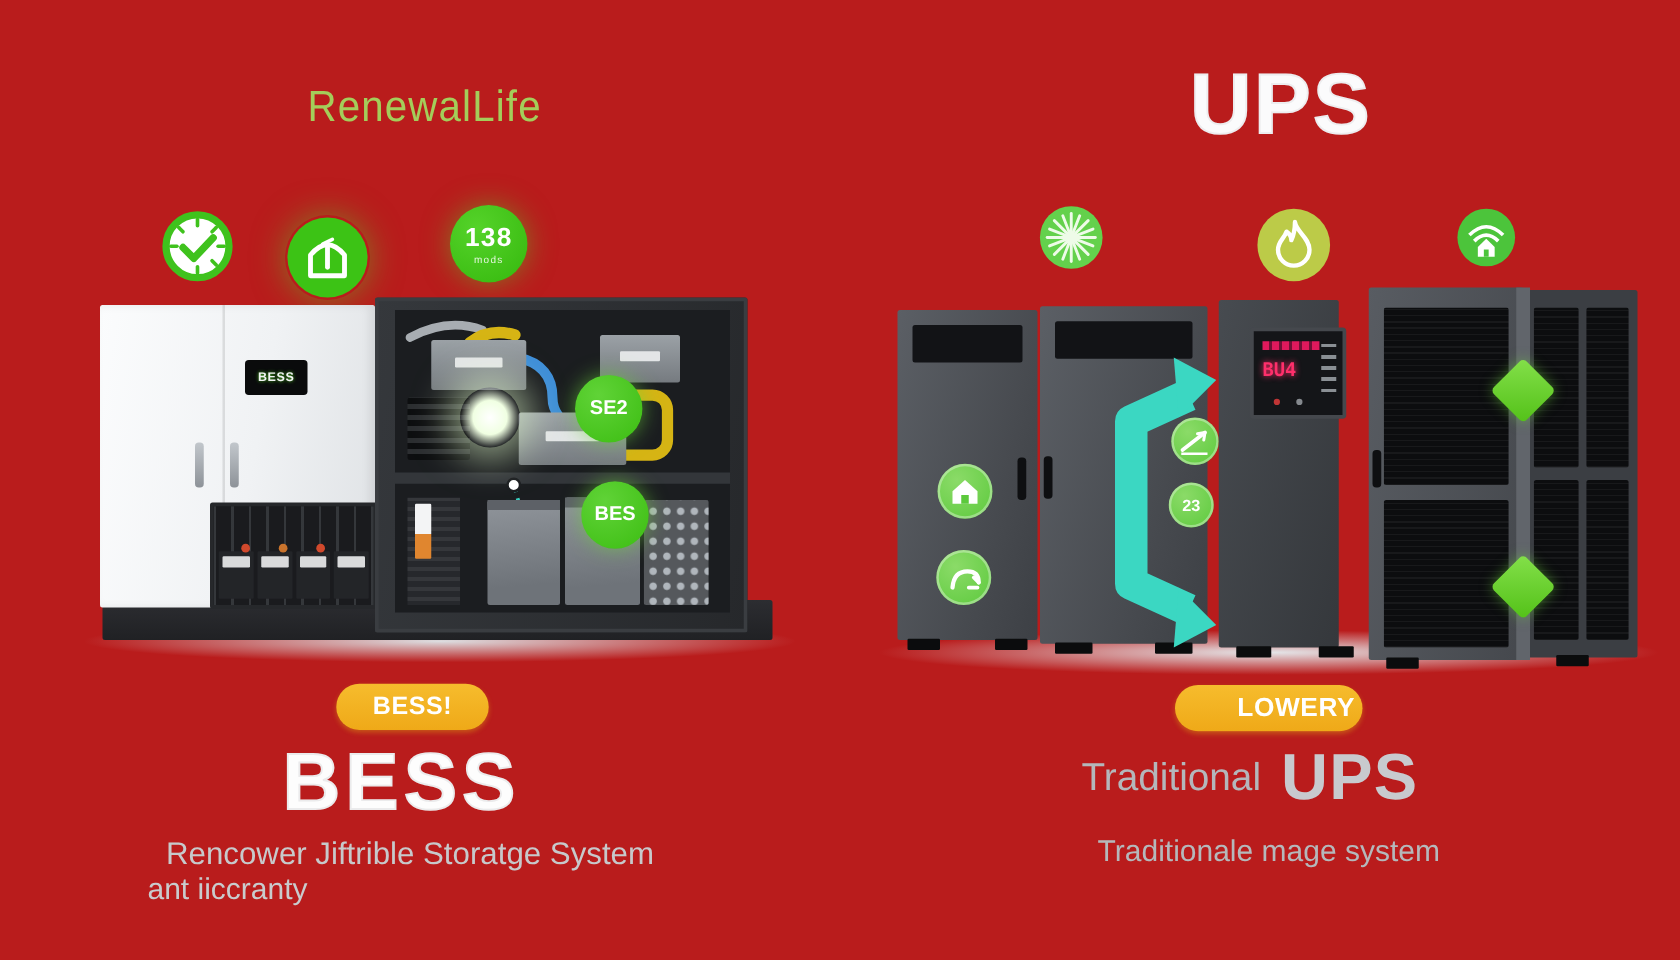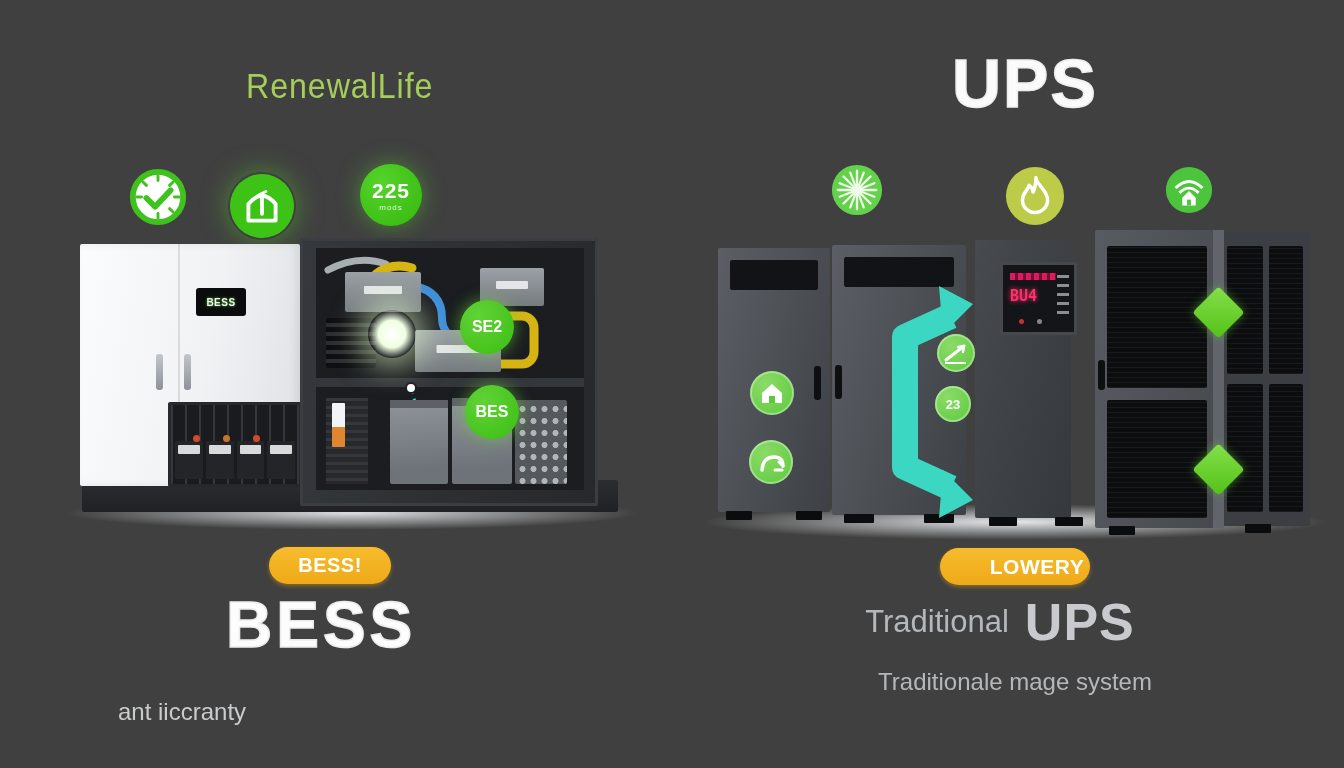--- a/index.html
+++ b/index.html
@@ -1,18 +1,18 @@
 <!DOCTYPE html>
 <html><head>
 <meta charset="utf-8">
 <style>
   * { margin:0; padding:0; box-sizing:border-box; }
   html,body { width:1344px; height:768px; background:#ffffff; overflow:hidden;
               font-family:"Liberation Sans", sans-serif; }
-  .stage { position:relative; width:1344px; height:768px; background:#404040; }
+  .stage { position:relative; width:1344px; height:768px; background:#b91c1c; }
   .abs { position:absolute; }
 
   
   .brand { left:246px; top:66px; font-size:35px; font-weight:400; color:#a4cd5a;
            letter-spacing:1px; transform:scaleX(.92); transform-origin:left; }
   .wm-ups-top { left:952px; top:44px; font-size:68px; font-weight:700; color:#fbfbfc;
                 letter-spacing:2px; -webkit-text-stroke:1.5px #ededef; }
   .wm-bess { left:226px; top:588px; font-size:64px; font-weight:700; color:#fdfdfd;
              letter-spacing:4px; -webkit-text-stroke:1.5px #ebebec; }
   .caption-left { left:118px; top:668px; width:420px; text-align:center;
@@ -151,21 +151,21 @@
   <div class="abs glow-green" style="left:228px;top:172px;width:68px;height:68px">
     <svg width="68" height="68" viewBox="0 0 70 70">
       <circle cx="35" cy="35" r="33" fill="#3cc315"></circle>
       <path d="M21 50 V33 Q35 16 49 33 V50 Z" fill="none" stroke="#ffffff" stroke-width="4" stroke-linejoin="round"></path>
       <line x1="35" y1="27" x2="35" y2="43" stroke="#ffffff" stroke-width="4" stroke-linecap="round"></line>
       <path d="M31 24 l8 -4" stroke="#ffffff" stroke-width="3" stroke-linecap="round"></path>
     </svg>
   </div>
 
   <div class="abs stat-badge">
-    <div class="v">225</div>
+    <div class="v">138</div>
     <div class="s">mods</div>
   </div>
 
   <svg class="abs" style="left:830px;top:163px" width="54" height="54" viewBox="0 0 56 56">
     <circle cx="28" cy="28" r="26" fill="#64d14c"></circle>
     <g stroke="#eefbe8" stroke-width="2.4" stroke-linecap="round">
       <line x1="28" y1="8" x2="28" y2="48"></line>
         <line x1="8" y1="28" x2="48" y2="28"></line>
       <line x1="14" y1="14" x2="42" y2="42"></line>
         <line x1="42" y1="14" x2="14" y2="42"></line>
@@ -320,20 +320,21 @@
       <div class="diamond" style="left:105px;top:221px"></div>
       <div class="foot" style="left:14px;width:26px;bottom:-7px"></div>
       <div class="foot" style="left:150px;width:26px;bottom:-5px"></div>
     </div>
   </div>
 
   <div class="abs pill pill-bess">BESS!</div>
   <div class="abs pill pill-lowery">LOWERY</div>
 
   <div class="abs wm-bess">BESS</div>
+  <div class="abs caption-left">Rencower Jiftrible Storatge System</div>
   <div class="abs caption-left2">ant iiccranty</div>
 
   <div class="abs title-row">
     <span class="title-light">Traditional</span>
     <span class="title-bold">UPS</span>
   </div>
   <div class="abs caption-right">Traditionale mage system</div>
 
 </div>
 

